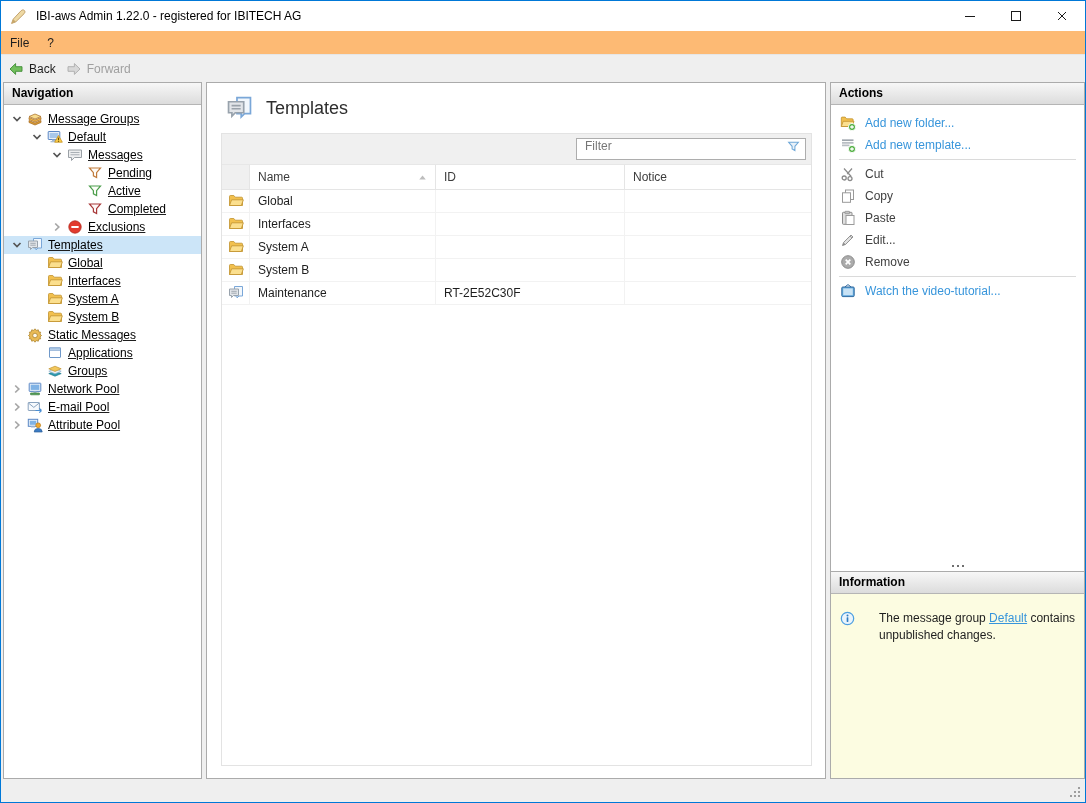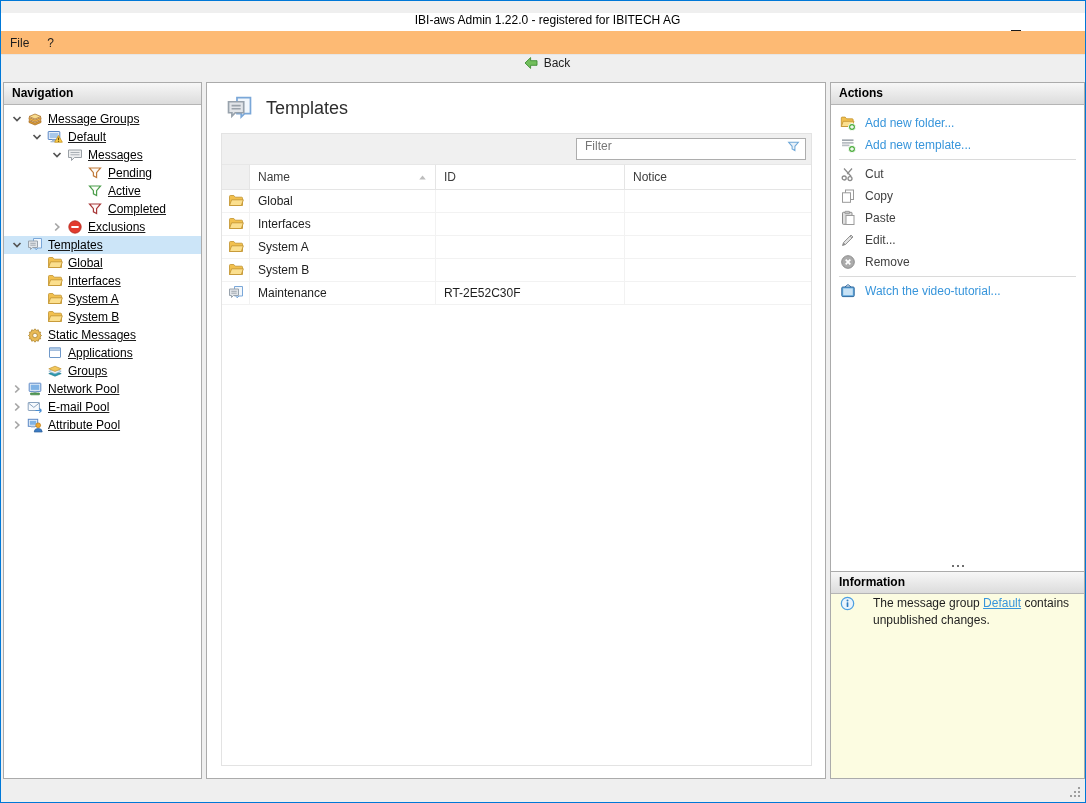--- a/index.html
+++ b/index.html
@@ -1,28 +1,28 @@
 <!DOCTYPE html>
 <html><head>
 <meta charset="utf-8">
 <style>
   html,body{margin:0;padding:0;background:#fff;}
   #window{position:relative;width:1086px;height:803px;box-sizing:border-box;border:1px solid #0078D7;
     background:#EFEFEF;font-family:"Liberation Sans",sans-serif;font-size:12px;color:#1e1e1e;overflow:hidden;}
   .i16{width:16px;height:16px;display:block;}
   
-  .titlebar{position:absolute;left:0;top:12px;right:0;height:30px;background:#fff;display:flex;align-items:center;flex-direction:column;}
+  .titlebar{position:absolute;left:0;top:0;right:0;height:30px;background:#fff;display:flex;align-items:center;}
   .app-logo{margin-left:9px;width:17px;height:17px;}
   .title-text{margin-left:9px;color:#000;}
   .win-controls{margin-left:auto;display:flex;height:100%;}
   .win-btn{width:46px;height:100%;display:flex;align-items:center;justify-content:center;}
   
   .menubar{position:absolute;top:30px;left:0;right:0;height:23px;background:#fdba74;border-bottom:1px solid #E6E6E6;display:flex;align-items:flex-end;}
   .menu-item{padding:0 9px;line-height:22px;}
-  .toolbar{position:absolute;top:54px;left:0;right:0;height:27px;background:#EFEFEF;display:flex;align-items:center;padding-left:7px;gap:10px;flex-direction:column;}
+  .toolbar{position:absolute;top:54px;left:0;right:0;height:27px;background:#EFEFEF;display:flex;align-items:center;padding-left:7px;gap:10px;}
   .tool-btn{display:flex;align-items:center;gap:5px;}
   .tool-btn .lbl{color:#1e1e1e;}
   .tool-btn.disabled .lbl{color:#A0A0A0;}
   
   .panel{position:absolute;background:#fff;border:1px solid #ABABAB;box-sizing:border-box;}
   .panel-header{height:21px;line-height:20px;font-weight:bold;color:#000;padding-left:8px;
     background:linear-gradient(#F7F7F7,#DCDCDC);border-bottom:1px solid #B5B5B5;}
   #nav-panel{left:2px;top:81px;width:199px;height:697px;}
   #main-panel{left:205px;top:81px;width:620px;height:697px;}
   #actions-panel{left:829px;top:81px;width:255px;height:552px;}
@@ -56,21 +56,21 @@
   
   .action-list{padding-top:7px;}
   .action-item{height:22px;display:flex;align-items:center;padding-left:9px;gap:9px;}
   .action-item .lbl{color:#3F3F3F;}
   .action-item.link .lbl{color:#3795DB;}
   .action-sep{height:1px;background:#DADADA;margin:3px 8px;}
   
   #splitter{position:absolute;left:829px;top:559px;width:255px;height:11px;display:flex;align-items:center;justify-content:center;}
   #splitter .dots{width:2px;height:2px;background:#6F6F6F;box-shadow:-5px 0 #6F6F6F,5px 0 #6F6F6F;}
   
-  .info-body{display:flex;align-items:flex-start;gap:18px;padding:1px 8px 0 9px;}
+  .info-body{display:flex;align-items:flex-start;gap:24px;padding:16px 8px 0 9px;}
   .info-ic{flex:0 0 15px;width:15px;height:15px;margin-top:1px;}
   .info-text{width:215px;line-height:17px;color:#1e1e1e;}
   .info-link{color:#3795DB;text-decoration:underline;cursor:pointer;}
   
   .statusbar{position:absolute;left:0;top:778px;right:0;bottom:0;background:#EFEFEF;}
   .grip{position:absolute;right:5px;bottom:5px;width:2px;height:2px;background:#9E9E9E;
     box-shadow:-4px 0 #9E9E9E,-8px 0 #9E9E9E,0 -4px #9E9E9E,-4px -4px #9E9E9E,0 -8px #9E9E9E;}
 </style>
 </head>
 <body>

